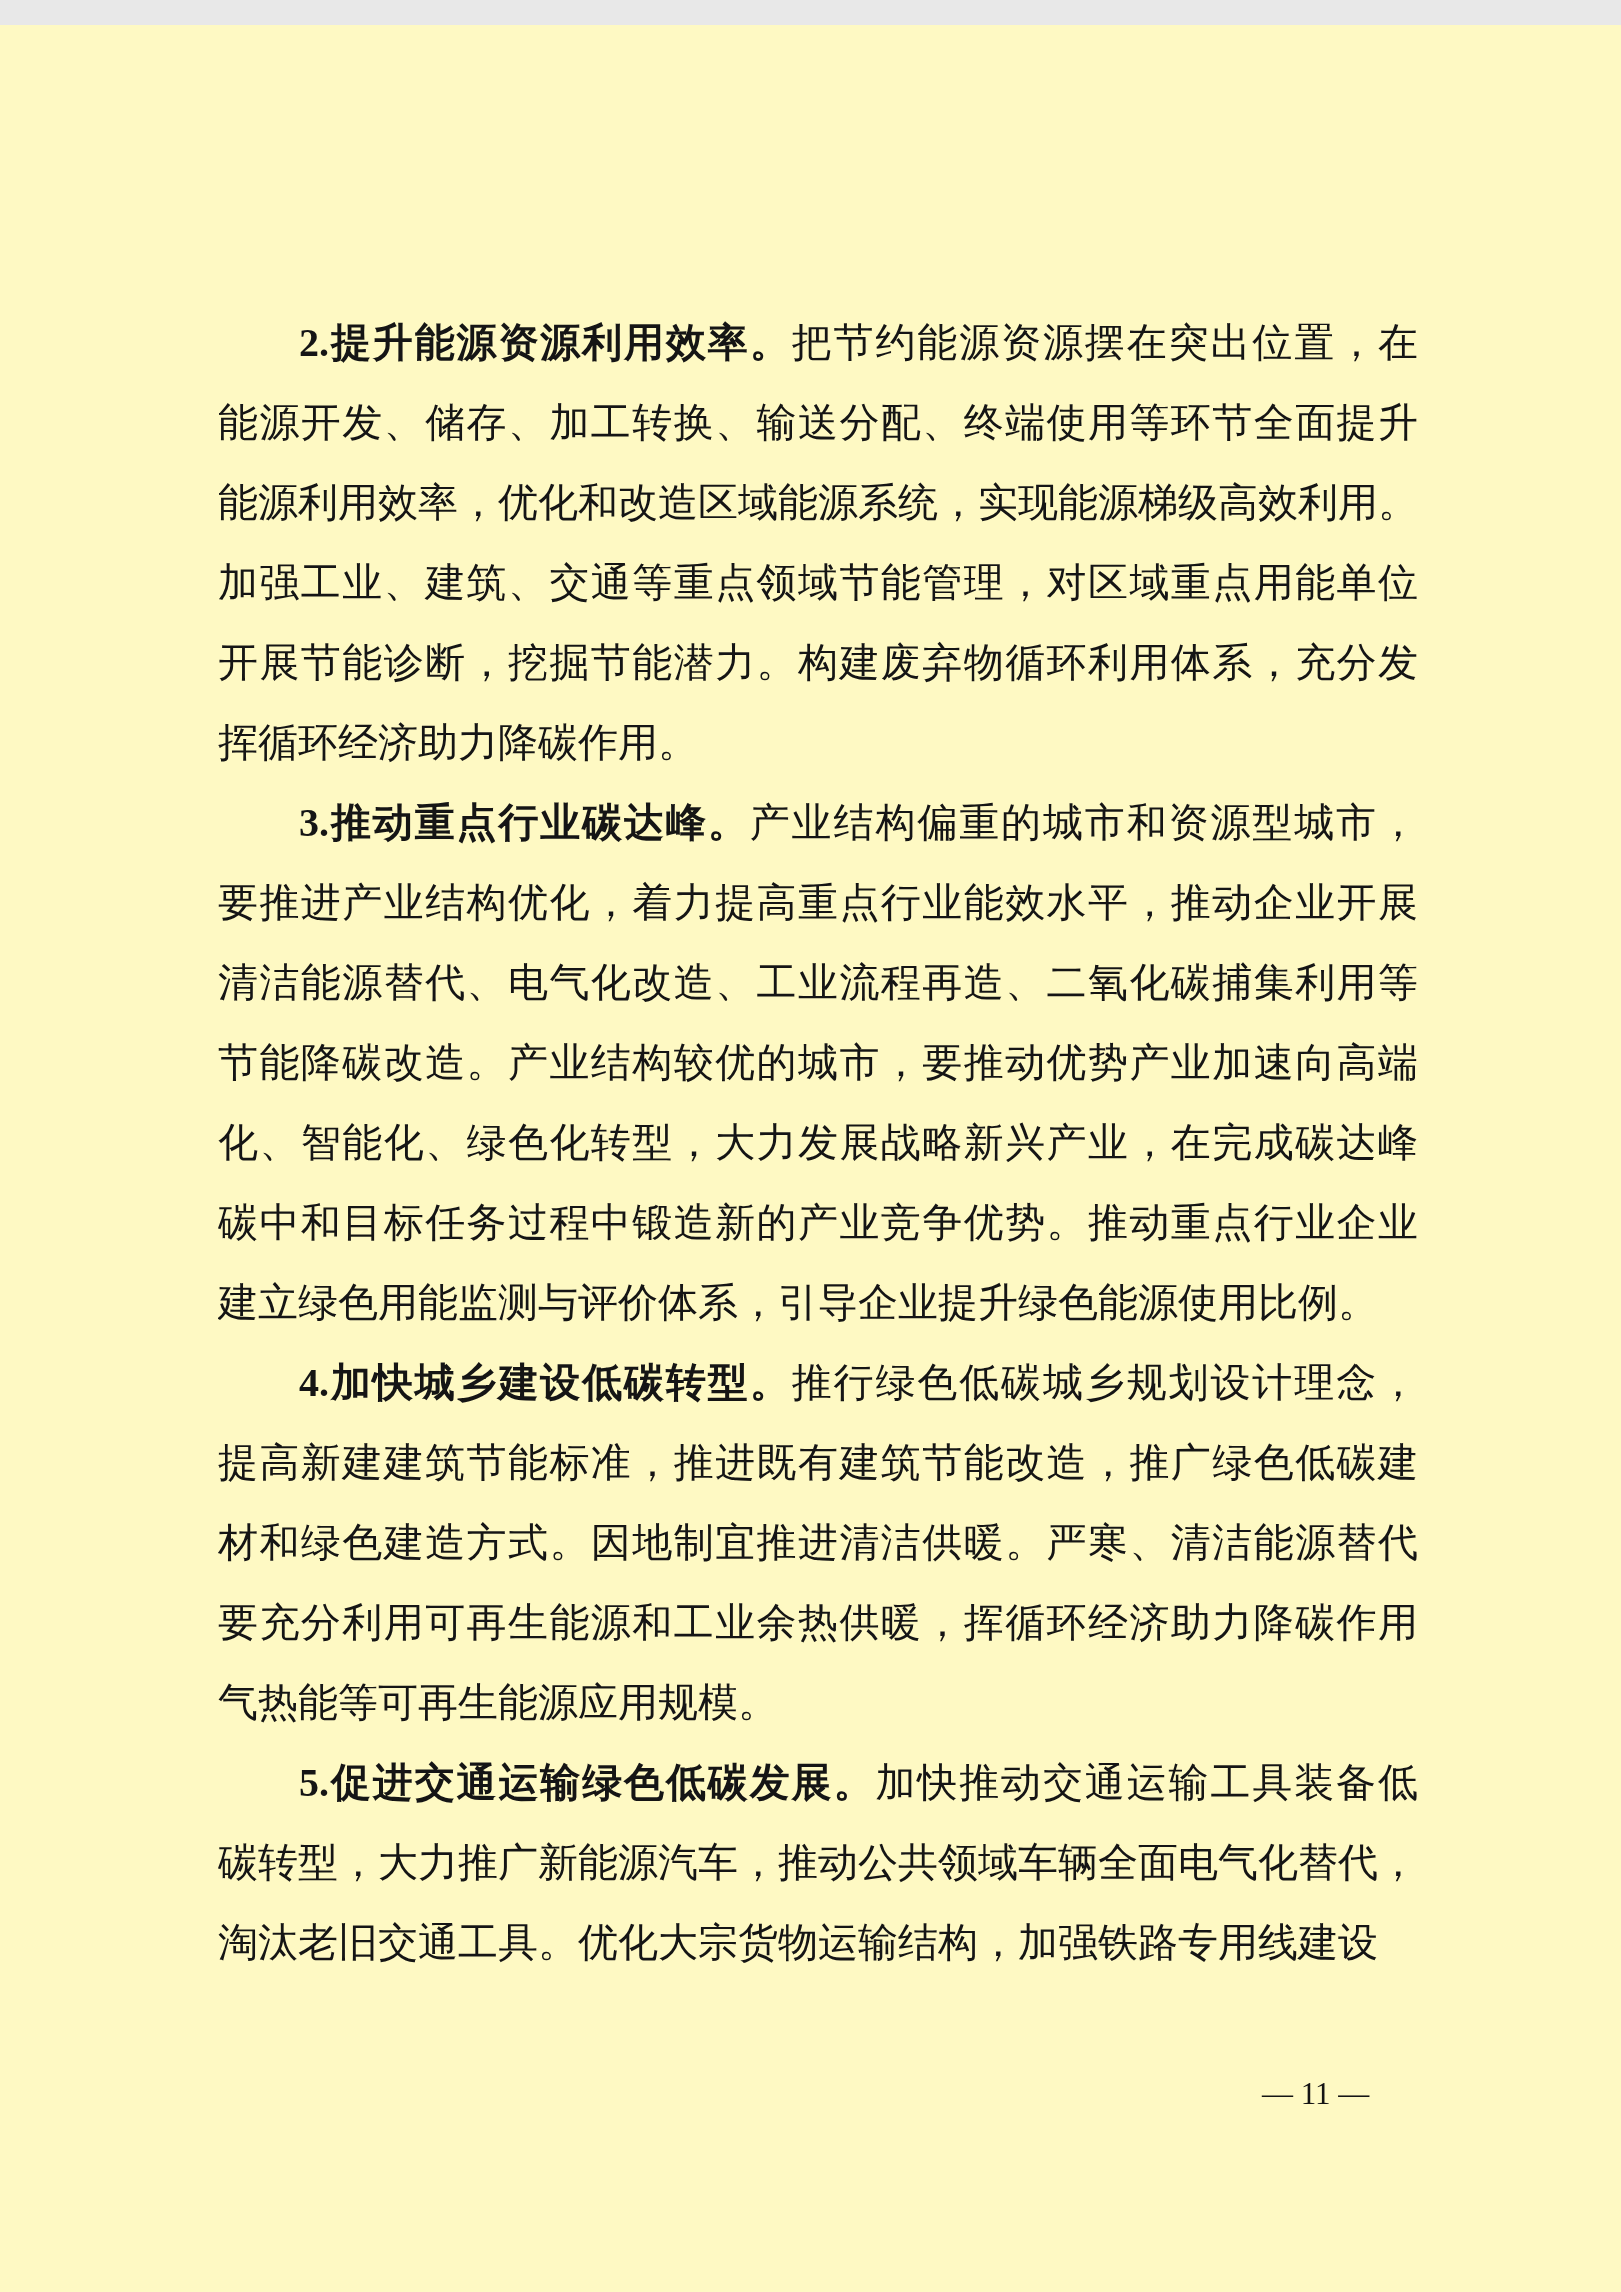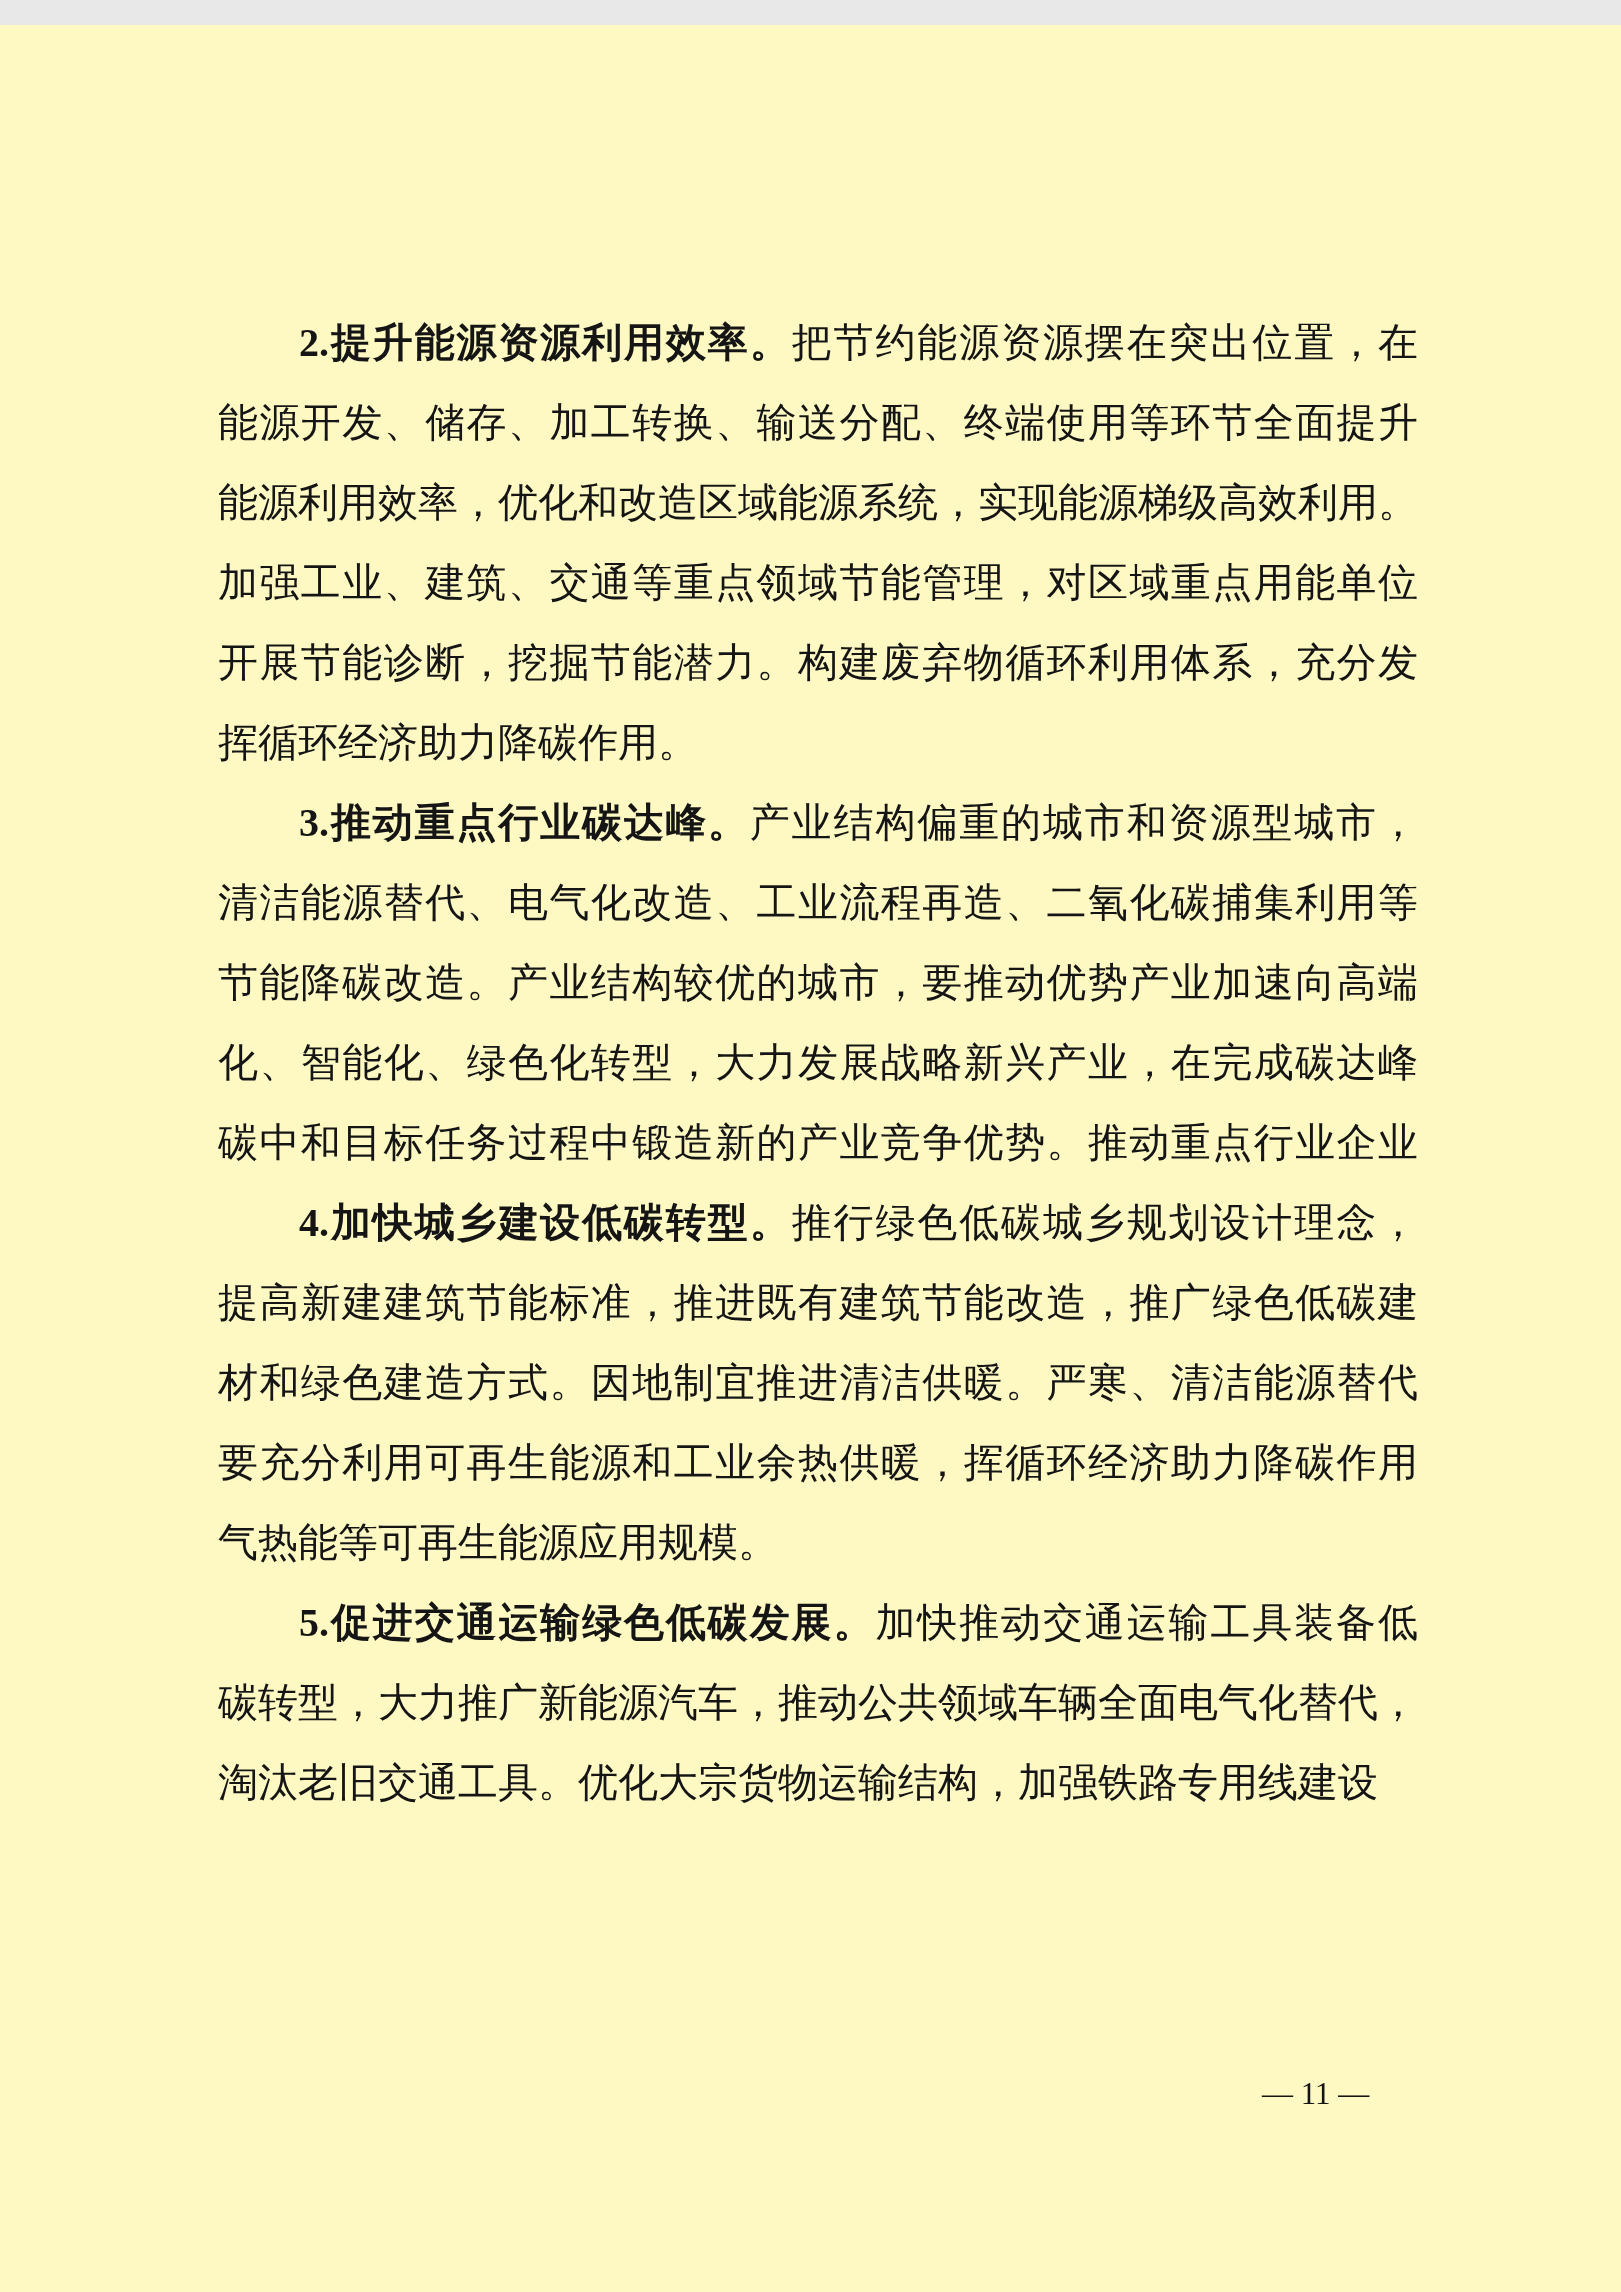--- a/index.html
+++ b/index.html
@@ -57,24 +57,26 @@
 
 <div class="page">
   <main class="body-text" id="body-text">
       <div class="line first"><span class="lead">2.提升能源资源利用效率。</span><span>把节约能源资源摆在突出位置，在</span></div>
       <div class="line">能源开发、储存、加工转换、输送分配、终端使用等环节全面提升</div>
       <div class="line">能源利用效率，优化和改造区域能源系统，实现能源梯级高效利用。</div>
       <div class="line">加强工业、建筑、交通等重点领域节能管理，对区域重点用能单位</div>
       <div class="line">开展节能诊断，挖掘节能潜力。构建废弃物循环利用体系，充分发</div>
       <div class="line last">挥循环经济助力降碳作用。</div>
       <div class="line first"><span class="lead">3.推动重点行业碳达峰。</span><span>产业结构偏重的城市和资源型城市，</span></div>
+      <div class="line">要推进产业结构优化，着力提高重点行业能效水平，推动企业开展</div>
       <div class="line">清洁能源替代、电气化改造、工业流程再造、二氧化碳捕集利用等</div>
       <div class="line">节能降碳改造。产业结构较优的城市，要推动优势产业加速向高端</div>
       <div class="line">化、智能化、绿色化转型，大力发展战略新兴产业，在完成碳达峰</div>
       <div class="line">碳中和目标任务过程中锻造新的产业竞争优势。推动重点行业企业</div>
+      <div class="line last">建立绿色用能监测与评价体系，引导企业提升绿色能源使用比例。</div>
       <div class="line first"><span class="lead">4.加快城乡建设低碳转型。</span><span>推行绿色低碳城乡规划设计理念，</span></div>
       <div class="line">提高新建建筑节能标准，推进既有建筑节能改造，推广绿色低碳建</div>
       <div class="line">材和绿色建造方式。因地制宜推进清洁供暖。严寒、清洁能源替代</div>
       <div class="line">要充分利用可再生能源和工业余热供暖，挥循环经济助力降碳作用</div>
       <div class="line last">气热能等可再生能源应用规模。</div>
       <div class="line first"><span class="lead">5.促进交通运输绿色低碳发展。</span><span>加快推动交通运输工具装备低</span></div>
       <div class="line">碳转型，大力推广新能源汽车，推动公共领域车辆全面电气化替代，</div>
       <div class="line last">淘汰老旧交通工具。优化大宗货物运输结构，加强铁路专用线建设</div>
     </main>
   <div class="page-number">— 11 —</div>

